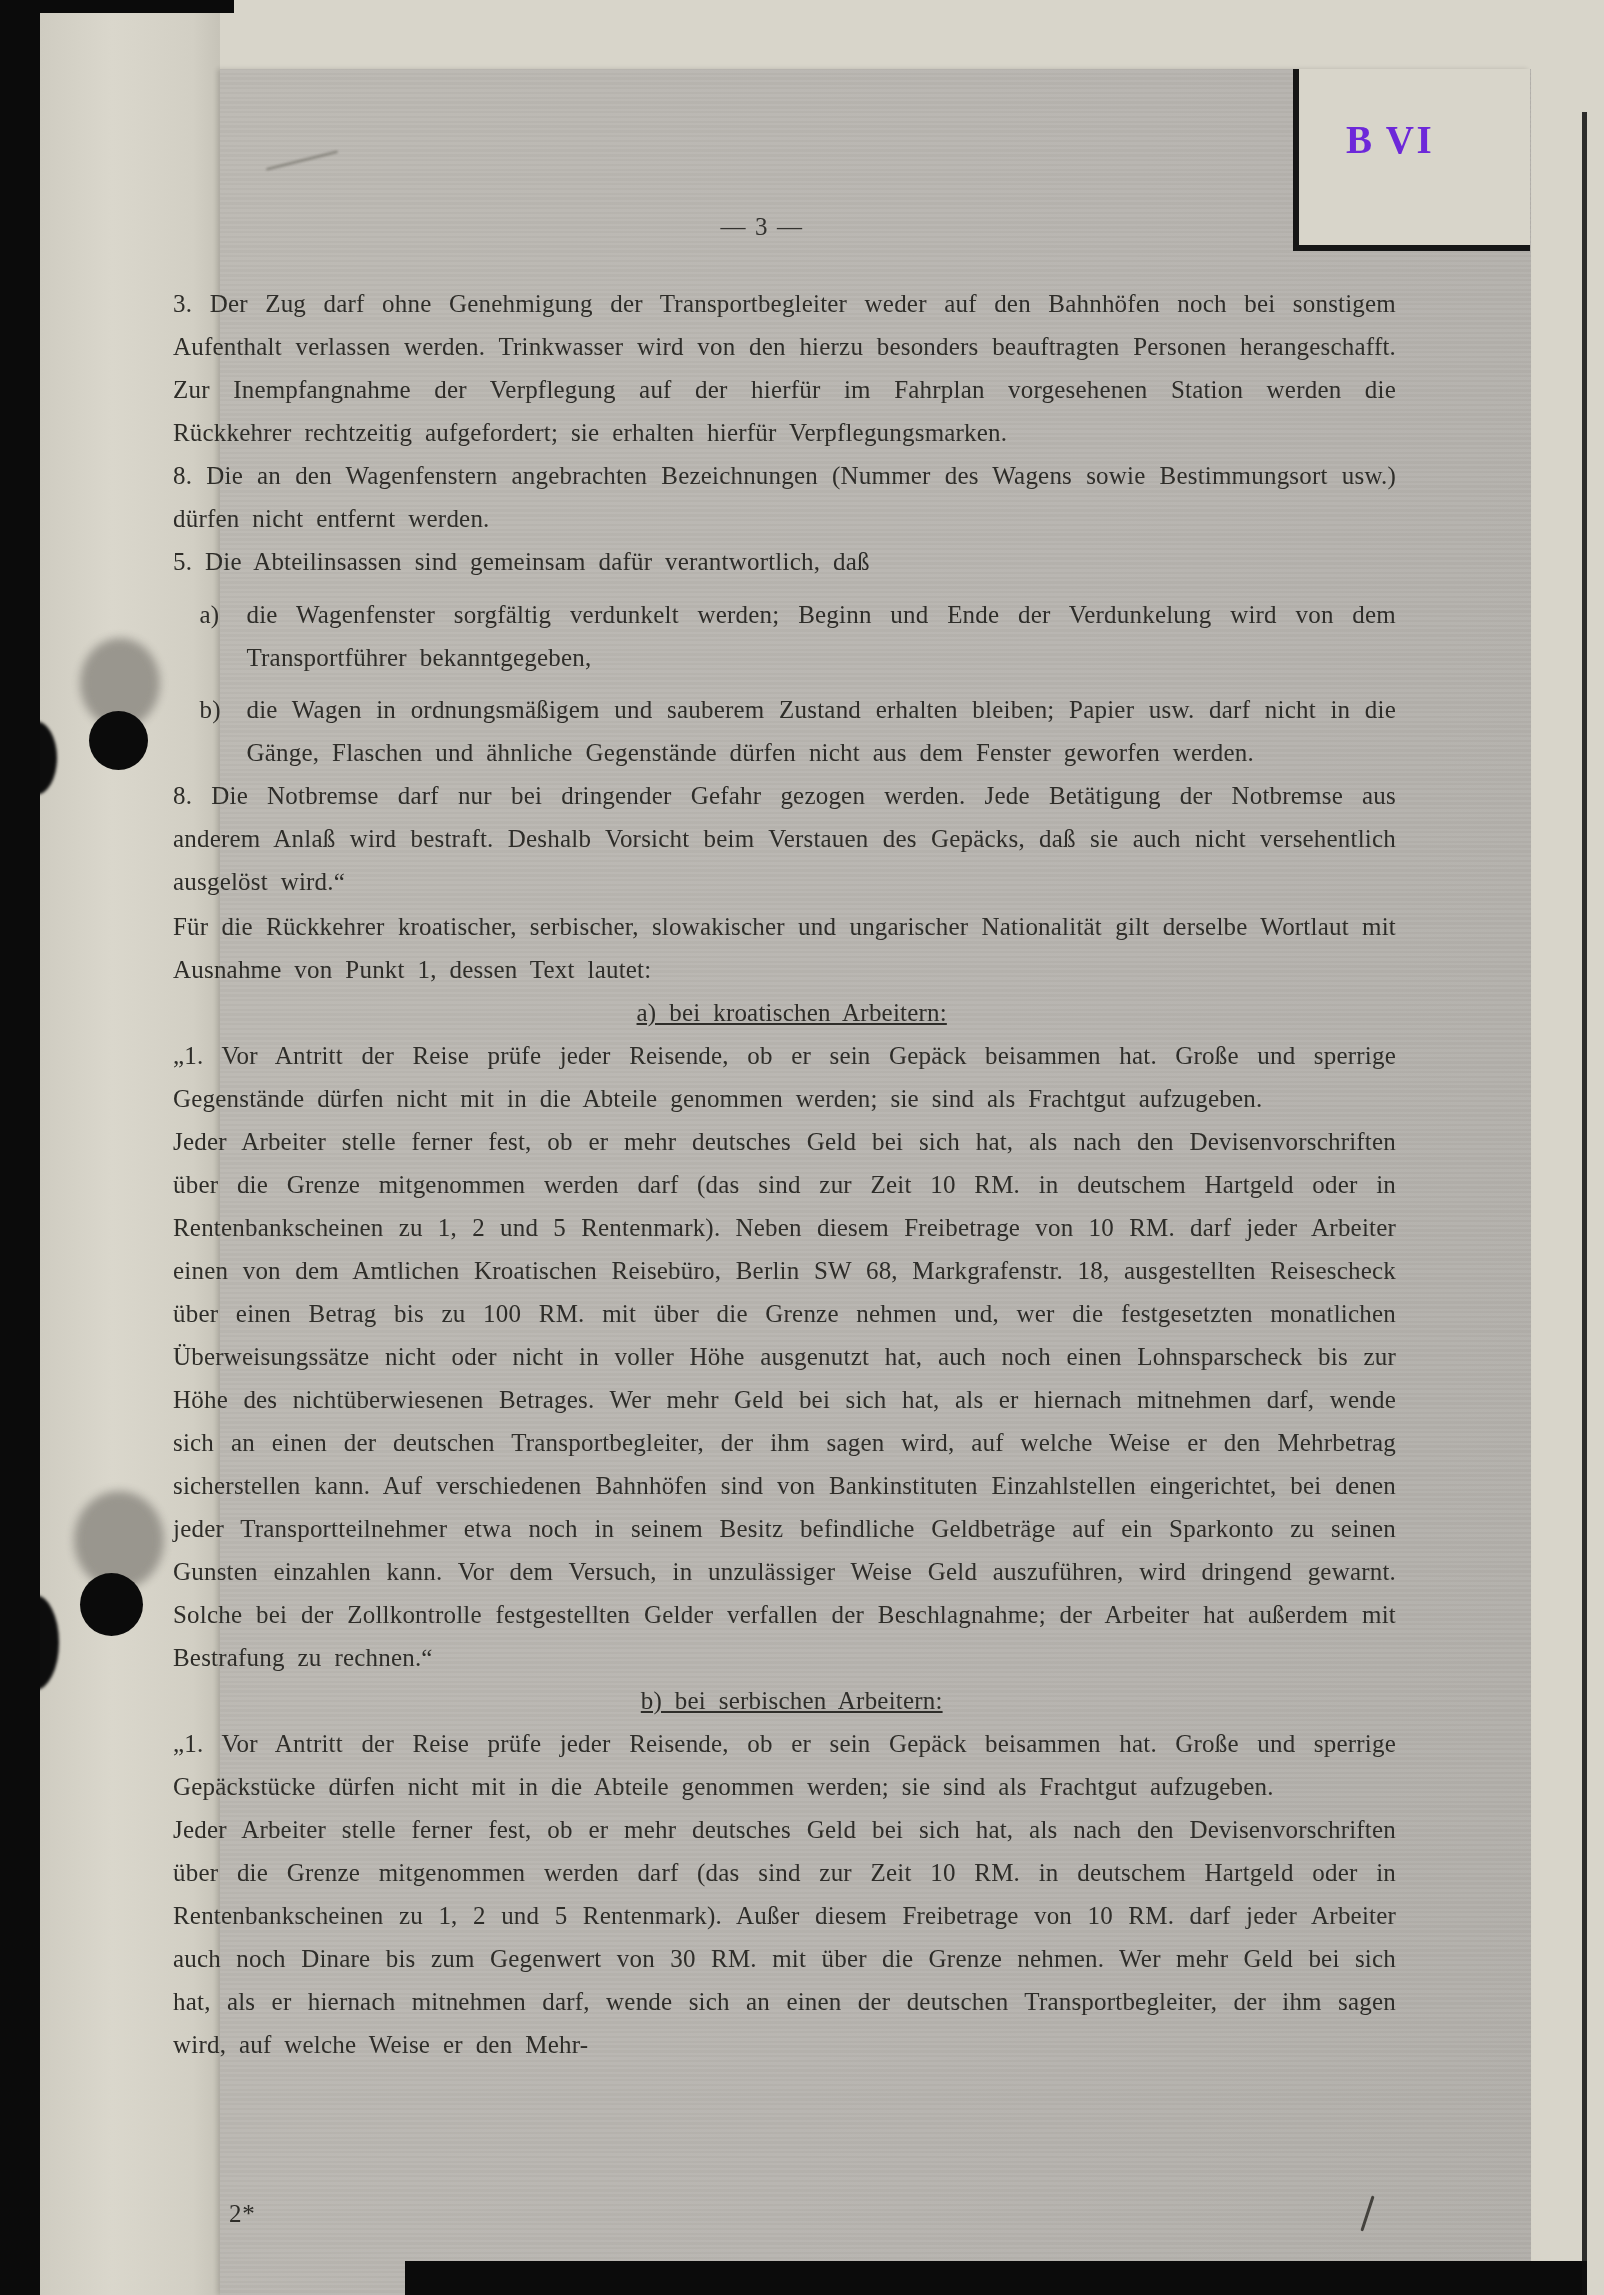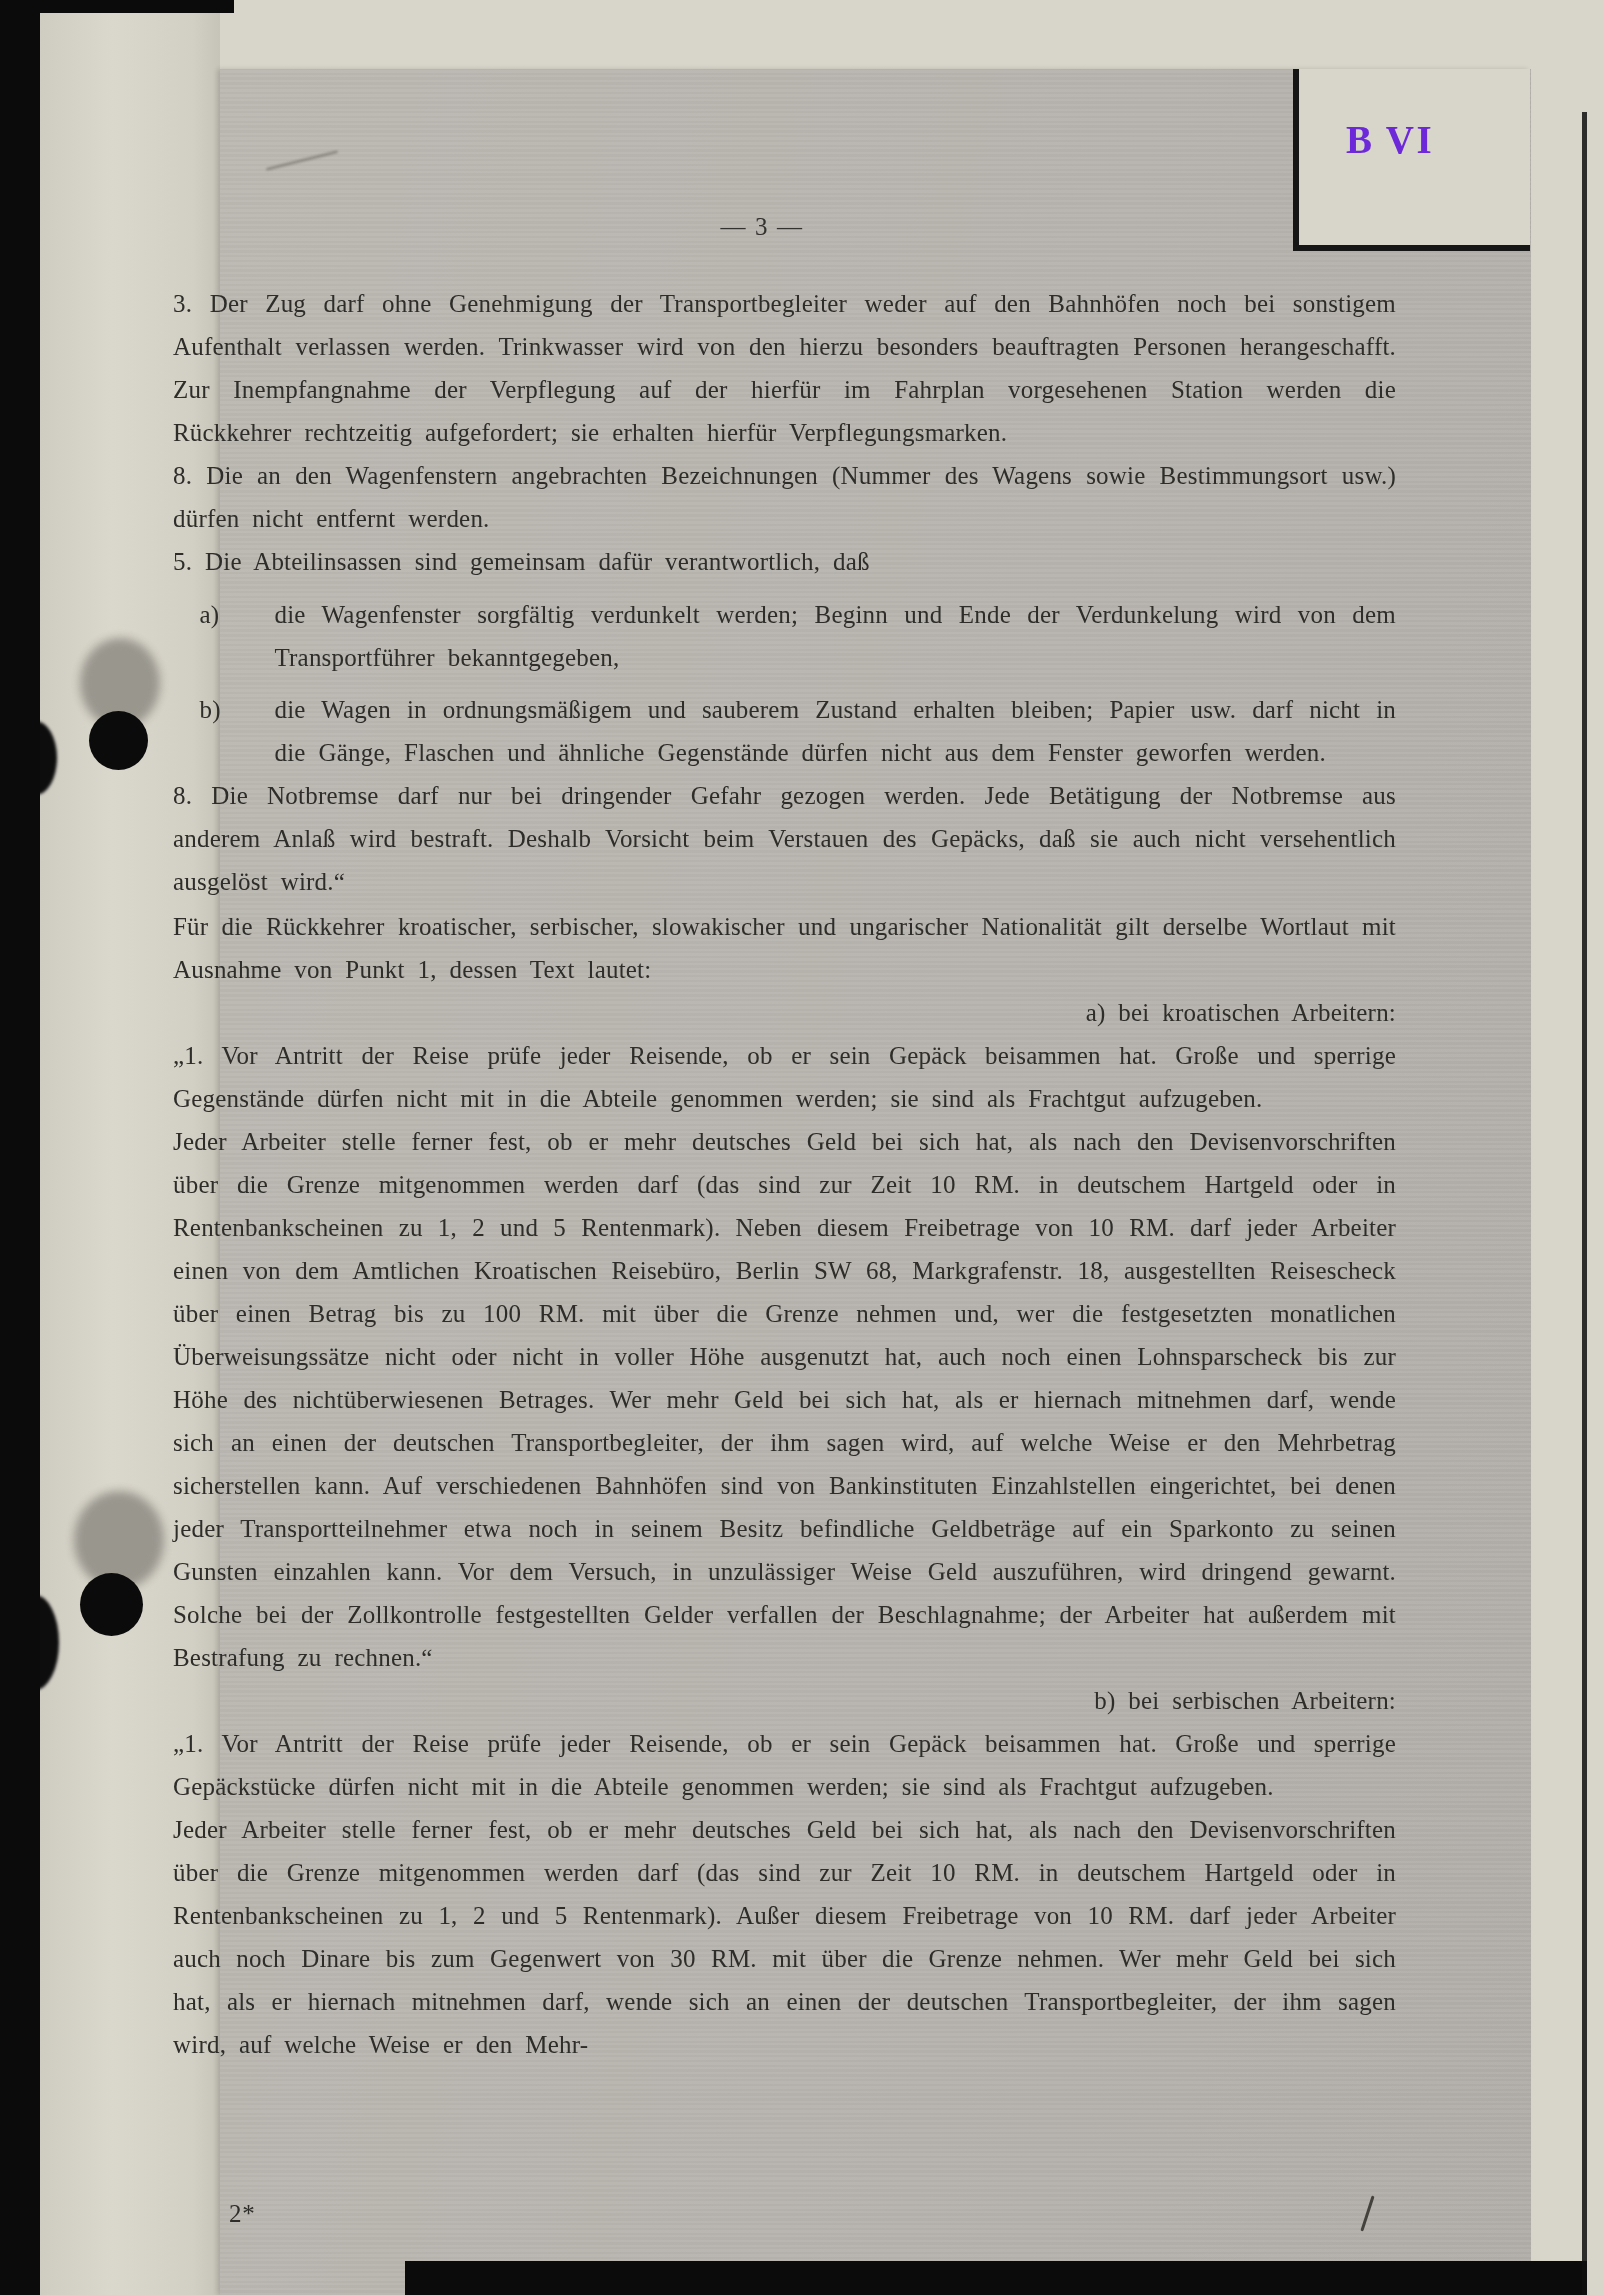--- a/index.html
+++ b/index.html
@@ -29,22 +29,22 @@
     font-size:25px;letter-spacing:1.6px;color:#33322f;}
   
   .text-block{position:absolute;left:173px;top:282px;width:1223px;
     color:#2e2d29;font-size:25px;line-height:43px;letter-spacing:0.2px;word-spacing:6.4px;}
   .text-block p{margin:0;}
   .para{text-align:justify;margin-top:19px;}
   .para.first{margin-top:0;}
   .para.tight{margin-top:1.6px;}
   .sub{display:flex;margin-top:9.6px;padding-left:26.5px;text-align:justify;}
   .sub .marker{flex:0 0 47px;}
-  .sub .sub-text{flex:1;text-align:justify;margin-left:28px;}
-  .label-line{margin-top:21px;padding-left:14.4px;text-align:right;}
+  .sub .sub-text{flex:1;text-align:justify;}
+  .label-line{margin-top:21px;padding-left:14.4px;text-align:center;text-decoration:underline;}
   .after-label{margin-top:9.6px;}
   
   .smudge{position:absolute;background:#96938b;border-radius:50%;filter:blur(4.8px);opacity:0.95;}
   .smudge.s1{left:80px;top:638px;width:80px;height:90px;}
   .smudge.s2{left:74px;top:1491px;width:90px;height:98px;}
   .hole{position:absolute;background:#0b0b0b;border-radius:50%;}
   .hole.h1{left:89px;top:711px;width:59px;height:59px;}
   .hole.h2{left:80px;top:1573px;width:63px;height:63px;}
   .bar-bump{position:absolute;background:#0d0d0d;border-radius:50%;filter:blur(1.6px);}
   .bar-bump.b1{left:14.4px;top:721px;width:43px;height:74px;}

